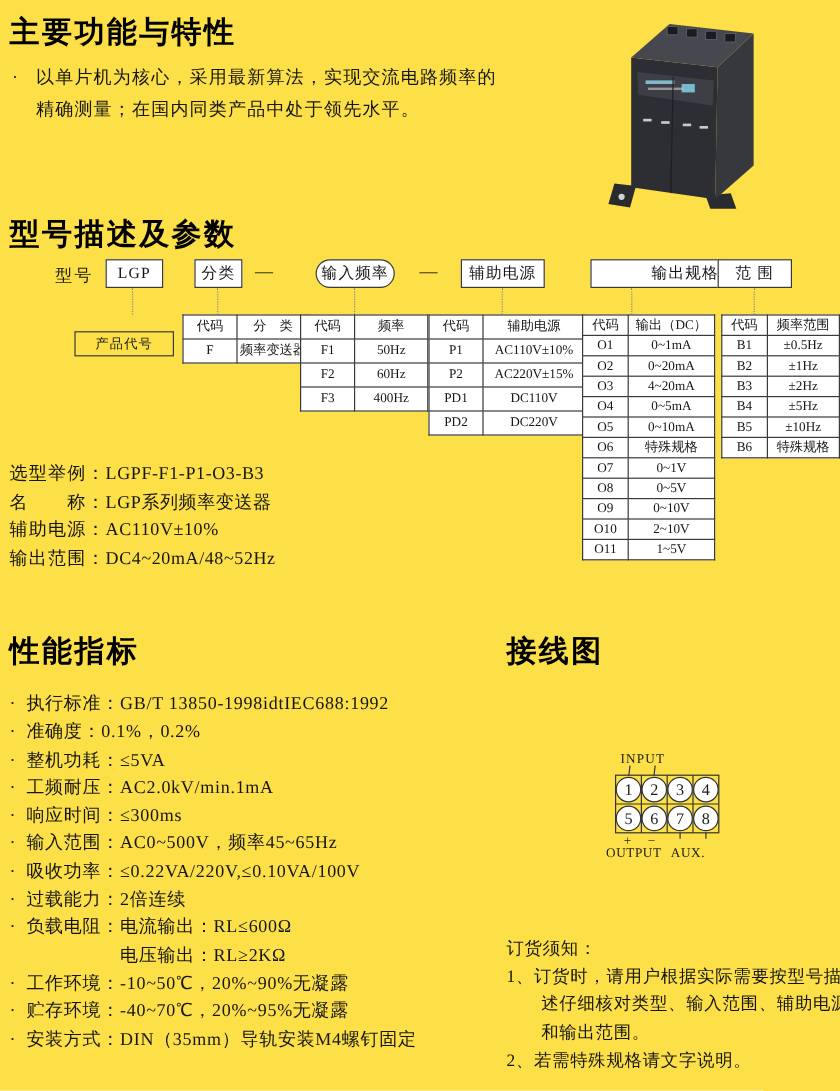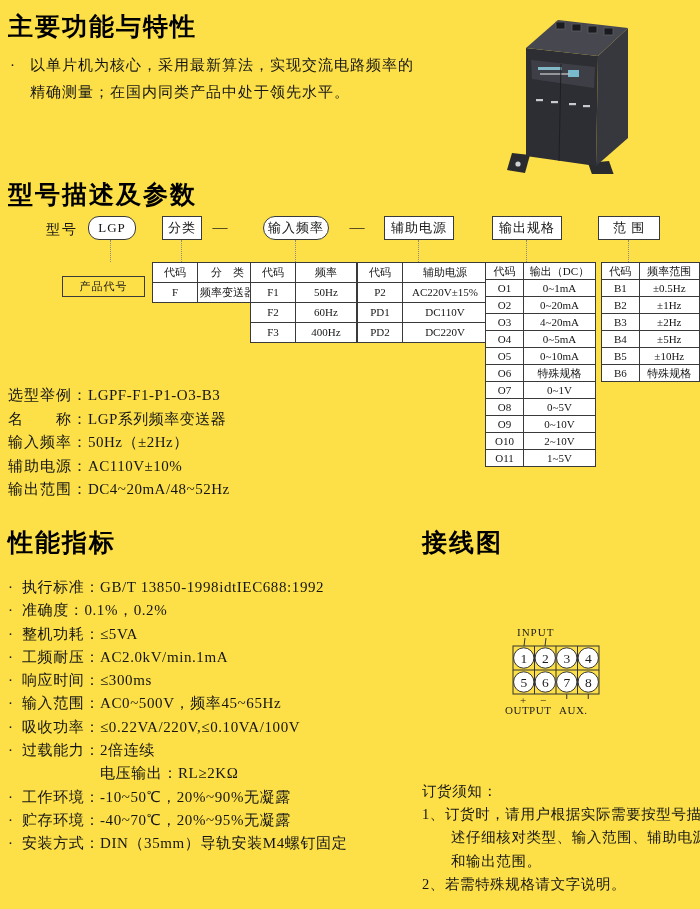--- a/index.html
+++ b/index.html
@@ -75,27 +75,27 @@
     <line x1="63" y1="58" x2="61" y2="155" stroke="#1e1f23" stroke-width="1"></line>
     <rect x="38" y="93" width="7" height="2.2" fill="#c9cacd"></rect>
     <rect x="53" y="95" width="7" height="2.2" fill="#c9cacd"></rect>
     <rect x="71" y="97" width="7" height="2.2" fill="#c9cacd"></rect>
     <rect x="85" y="99" width="7" height="2.2" fill="#c9cacd"></rect>
   </svg>
 
   <div class="h1" style="left:8px;top:178px;">型号描述及参数</div>
 
   <div class="mlabel">型号</div>
-  <div class="box" style="left:88px;width:46px;border-radius:11px;">LGP</div>
+  <div class="box" style="left:88px;width:46px;">LGP</div>
   <div class="box" style="left:162px;width:38px;">分类</div>
   <div class="dash" style="left:205px;">—</div>
   <div class="box" style="left:263px;width:64px;border-radius:12px;">输入频率</div>
   <div class="dash" style="left:342px;">—</div>
   <div class="box" style="left:384px;width:68px;">辅助电源</div>
-  <div class="box" style="left:492px;width:68px;">输出规格</div>
+  <div class="box" style="left:492px;width:68px;padding-left:44px;">输出规格</div>
   <div class="box" style="left:598px;width:60px;">范 围</div>
 
   <div class="conn" style="left:110px;"></div>
   <div class="conn" style="left:181px;"></div>
   <div class="conn" style="left:295px;"></div>
   <div class="conn" style="left:418px;"></div>
   <div class="conn" style="left:526px;"></div>
   <div class="conn" style="left:628px;"></div>
 
   <div class="cellbox">产品代号</div>
@@ -142,20 +142,24 @@
 
   <table class="spec" id="t-aux">
     <thead>
         <tr>
       <th class="c1">代码</th>
       <th class="c2">辅助电源</th>
     </tr>
       </thead>
     <tbody>
 
+    <tr>
+        <td>P1</td>
+        <td>AC110V±10%</td>
+      </tr>
         <tr>
         <td>P2</td>
         <td>AC220V±15%</td>
       </tr>
         <tr>
         <td>PD1</td>
         <td>DC110V</td>
       </tr>
         <tr>
         <td>PD2</td>
@@ -259,23 +263,20 @@
   <div id="selection">
 
       <div class="sel-line">
         <span class="lab">选型举例：</span><span>LGPF-F1-P1-O3-B3</span>
       </div>
 
       <div class="sel-line">
         <span class="lab">名　　称：</span><span>LGP系列频率变送器</span>
       </div>
 
-      <div class="sel-line">
-        <span class="lab">输入频率：</span><span>50Hz（±2Hz）</span>
-      </div>
 
       <div class="sel-line">
         <span class="lab">辅助电源：</span><span>AC110V±10%</span>
       </div>
 
       <div class="sel-line">
         <span class="lab">输出范围：</span><span>DC4~20mA/48~52Hz</span>
       </div>
     </div>
 
@@ -284,20 +285,21 @@
 
   <div id="perf">
     <div class="perf-item"><span class="pb">·</span><span>执行标准：</span><span>GB/T 13850-1998idtIEC688:1992</span></div>
     <div class="perf-item"><span class="pb">·</span><span>准确度：</span><span>0.1%，0.2%</span></div>
     <div class="perf-item"><span class="pb">·</span><span>整机功耗：</span><span>≤5VA</span></div>
     <div class="perf-item"><span class="pb">·</span><span>工频耐压：</span><span>AC2.0kV/min.1mA</span></div>
     <div class="perf-item"><span class="pb">·</span><span>响应时间：</span><span>≤300ms</span></div>
     <div class="perf-item"><span class="pb">·</span><span>输入范围：</span><span>AC0~500V，频率45~65Hz</span></div>
     <div class="perf-item"><span class="pb">·</span><span>吸收功率：</span><span>≤0.22VA/220V,≤0.10VA/100V</span></div>
     <div class="perf-item"><span class="pb">·</span><span>过载能力：</span><span>2倍连续</span></div>
+    <div class="perf-item"><span class="pb">·</span><span>负载电阻：</span><span>电流输出：RL≤600Ω</span></div>
     <div class="perf-item cont">电压输出：RL≥2KΩ</div>
     <div class="perf-item"><span class="pb">·</span><span>工作环境：</span><span>-10~50℃，20%~90%无凝露</span></div>
     <div class="perf-item"><span class="pb">·</span><span>贮存环境：</span><span>-40~70℃，20%~95%无凝露</span></div>
     <div class="perf-item"><span class="pb">·</span><span>安装方式：</span><span>DIN（35mm）导轨安装M4螺钉固定</span></div>
   </div>
 
   <svg id="wiring-svg" width="135" height="92" viewBox="0 0 135 92">
     <text x="21" y="12" font-size="11" letter-spacing="1">INPUT</text>
     <line x1="29" y1="14" x2="28" y2="22" stroke="#333"></line>
     <line x1="50" y1="14" x2="49" y2="22" stroke="#333"></line>

